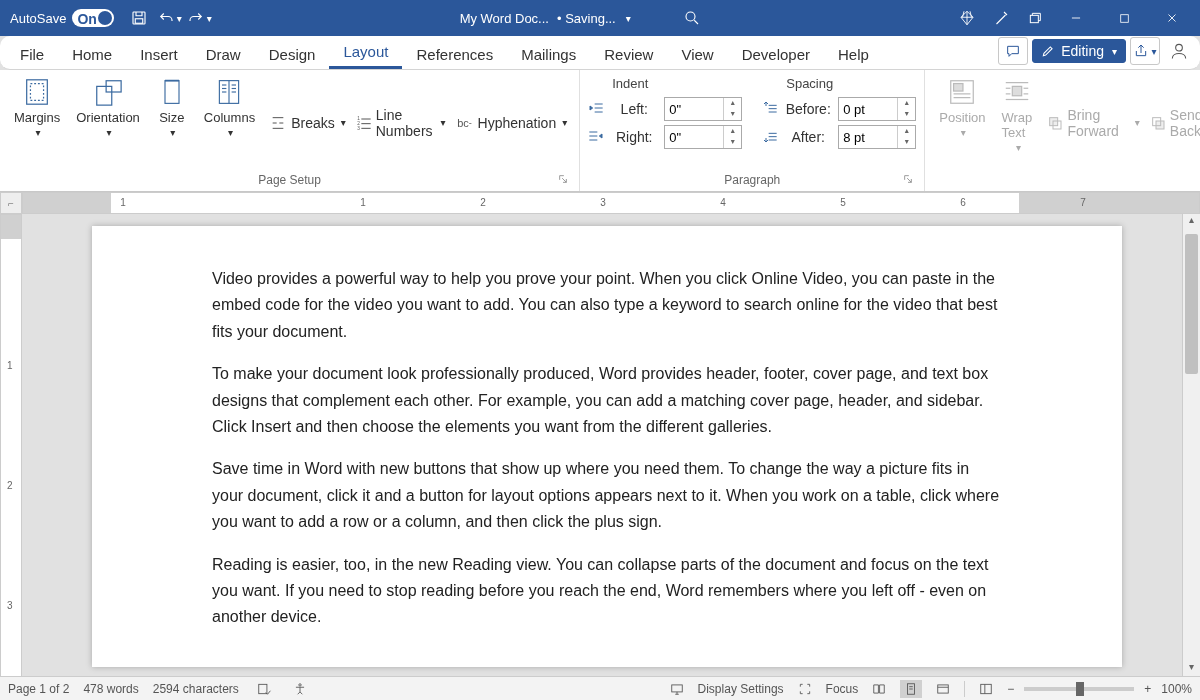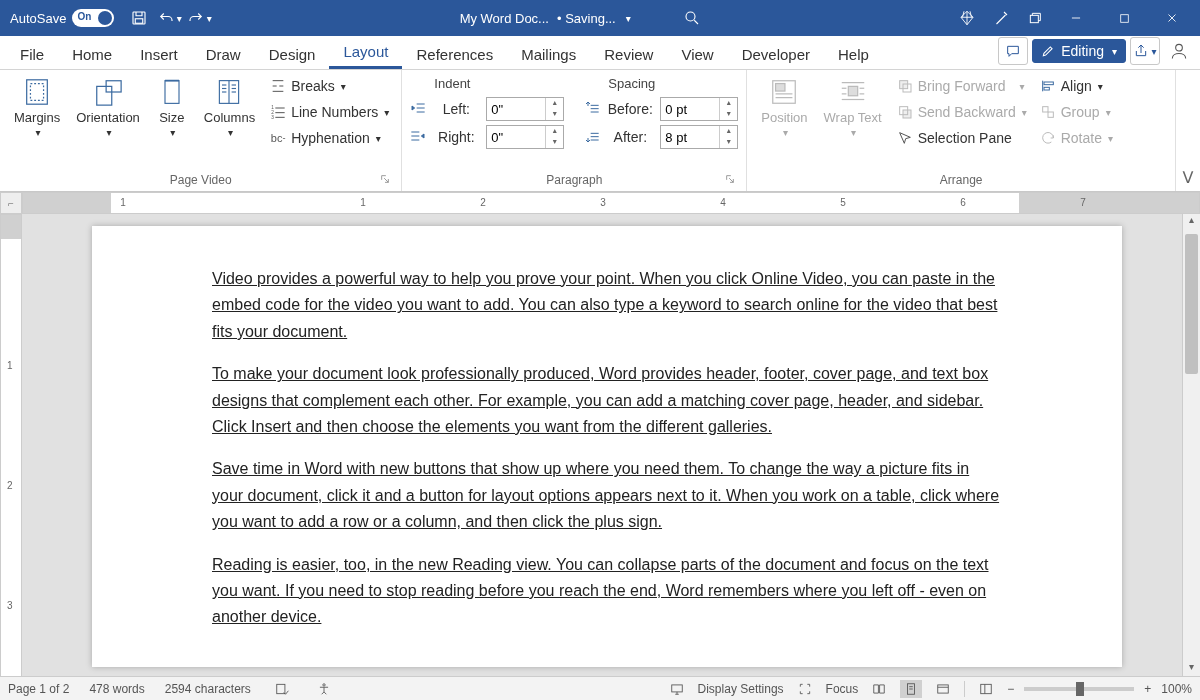--- a/index.html
+++ b/index.html
@@ -1,68 +1,68 @@
 <!DOCTYPE html>
 <html><head>
 <meta charset="utf-8">
 <style>
 *{box-sizing:border-box;margin:0;padding:0;font-family:"Segoe UI",Arial,sans-serif;}
 body{background:#e1e1e1;width:1200px;height:700px;overflow:hidden;position:relative;}
 .titlebar{background:#2b579a;height:36px;display:flex;align-items:center;color:#fff;font-size:13px;}
 .autosave-wrap{display:flex;align-items:center;gap:6px;padding:0 10px;}
 .toggle{width:42px;height:18px;background:#fff;border-radius:9px;position:relative;}
-.toggle span{font-size:10px;color:#2b579a;position:absolute;left:5px;top:2px;font-weight:600;}
+.toggle span{font-size:14px;color:#2b579a;position:absolute;left:5px;top:2px;font-weight:600;}
 .toggle .knob{width:14px;height:14px;background:#2b579a;border-radius:50%;position:absolute;right:2px;top:2px;}
 .tb-icon{width:30px;height:30px;display:flex;align-items:center;justify-content:center;cursor:pointer;}
 .tb-icon svg{stroke:#fff;fill:none;}
 .tb-center{flex:1;display:flex;align-items:center;justify-content:center;gap:8px;}
 .tb-right{display:flex;align-items:center;gap:4px;padding-right:6px;}
 .winbtn{width:44px;height:36px;display:flex;align-items:center;justify-content:center;cursor:pointer;}
-.tabs{background:#fff;height:34px;display:flex;align-items:flex-end;padding:0 6px;border-bottom:1px solid #d4d4d4;}
+.tabs{background:#fff;height:34px;display:flex;align-items:flex-end;padding:0 6px;border-bottom:1px solid #d4d4d4;border-radius:10px;}
 .tab{padding:6px 14px;font-size:15px;color:#333;cursor:pointer;}
 .tab.active{color:#2b579a;border-bottom:3px solid #2b579a;font-weight:400;}
 .tabs-right{margin-left:auto;display:flex;align-items:center;gap:4px;padding-bottom:4px;margin-top:36px;}
 .rib-btn{border:1px solid #c8c8c8;padding:3px 8px;font-size:14px;color:#2b579a;display:flex;align-items:center;gap:6px;cursor:pointer;border-radius:3px;}
 .rib-btn.primary{background:#2b579a;color:#fff;border-color:#2b579a;}
 .rib-sq{width:30px;height:28px;border:1px solid #c8c8c8;display:flex;align-items:center;justify-content:center;cursor:pointer;border-radius:3px;}
 .ribbon{background:#fff;height:122px;display:flex;border-bottom:1px solid #c8c8c8;}
 .group{border-right:1px solid #e0e0e0;padding:4px 8px 2px;display:flex;flex-direction:column;}
 .group-body{flex:1;display:flex;gap:4px;}
 .group-label{text-align:center;font-size:12px;color:#666;padding:2px;position:relative;}
 .group-label .launcher{position:absolute;right:2px;top:2px;width:12px;height:12px;cursor:pointer;}
 .big-btn{display:flex;flex-direction:column;align-items:center;justify-content:flex-start;padding:2px 6px;cursor:pointer;font-size:13px;color:#333;gap:2px;}
 .big-btn .ico{width:32px;height:32px;display:flex;align-items:center;justify-content:center;}
 .small-row{display:flex;align-items:center;gap:4px;font-size:14px;color:#333;padding:3px 4px;cursor:pointer;}
 .small-row .ico{width:18px;height:18px;display:flex;align-items:center;justify-content:center;}
-.vcol{display:flex;flex-direction:column;justify-content:flex-start;gap:2px;}
+.vcol{display:flex;flex-direction:row;justify-content:flex-start;gap:2px;}
 .para-grid{display:flex;gap:20px;}
 .para-col{display:flex;flex-direction:column;}
 .para-head{font-size:13px;color:#444;padding:2px 0 4px 24px;}
 .spin{display:flex;align-items:center;gap:6px;font-size:14px;color:#333;padding:2px 0;}
 .spin .lbl{width:48px;text-align:center;}
 .spin-box{border:1px solid #aaa;width:78px;height:24px;display:flex;align-items:center;}
 .spin-box input{border:none;width:58px;padding:0 4px;font-size:13px;outline:none;}
 .spin-arrows{display:flex;flex-direction:column;width:18px;border-left:1px solid #ccc;}
 .spin-arrows div{height:11px;font-size:8px;text-align:center;line-height:9px;cursor:pointer;color:#666;}
 .disabled{color:#aaa;}
 .disabled svg{stroke:#bbb;}
 .ruler-area{background:#e1e1e1;height:22px;display:flex;}
 .ruler-corner{width:22px;height:22px;background:#eee;border:1px solid #ccc;display:flex;align-items:center;justify-content:center;font-size:10px;color:#888;}
 .ruler-h{flex:1;position:relative;background:#fff;border:1px solid #ccc;margin-left:0;}
 .ruler-h .shade{position:absolute;top:0;bottom:0;background:#d0d0d0;}
 .doc-area{display:flex;height:465px;}
 .ruler-v{width:22px;background:#fff;border:1px solid #ccc;position:relative;}
 .ruler-v .shade{position:absolute;left:0;right:0;background:#d0d0d0;}
 .page-wrap{flex:1;background:#e1e1e1;overflow:hidden;position:relative;padding:12px 60px 0 70px;}
 .page{background:#fff;box-shadow:0 0 6px rgba(0,0,0,0.25);padding:40px 120px 20px 120px;font-size:16px;line-height:1.65;color:#222;}
-.page p{margin-bottom:16px;text-decoration:underline;}
+.page p{margin-bottom:16px;}
 .scrollbar{width:18px;background:#f0f0f0;border-left:1px solid #ccc;position:relative;}
 .scrollbar .thumb{position:absolute;left:2px;right:2px;top:20px;height:140px;background:#c0c0c0;border-radius:2px;}
 .scrollbar .arr{position:absolute;left:0;right:0;height:18px;text-align:center;font-size:10px;color:#666;cursor:pointer;}
-.statusbar{position:absolute;left:0;right:0;bottom:0;height:24px;background:#f3f3f3;border-top:1px solid #ccc;display:flex;align-items:center;font-size:12px;color:#555;padding:0 8px;gap:20px;}
+.statusbar{position:absolute;left:0;right:0;bottom:0;height:24px;background:#f3f3f3;border-top:1px solid #ccc;display:flex;align-items:center;font-size:12px;color:#555;padding:0 8px;gap:14px;}
 .statusbar .right{margin-left:auto;display:flex;align-items:center;gap:10px;}
 .view-btn{width:22px;height:18px;display:flex;align-items:center;justify-content:center;cursor:pointer;}
 .zoom-slider{width:110px;height:4px;background:#ccc;position:relative;}
 .zoom-slider .zthumb{width:8px;height:14px;background:#666;position:absolute;top:-5px;left:52px;}
 .chev{font-size:10px;padding-left:2px;}
 .numlabel{position:absolute;top:4px;font-size:10px;color:#666;transform:translateX(-50%);}
 .vnum{position:absolute;left:6px;font-size:10px;color:#666;transform:translateY(-50%);}
 </style>
 </head>
 <body>
@@ -261,21 +261,21 @@
             <span>Line Numbers</span>
             <span class="chev">▾</span>
           </div>
         <div class="small-row">
             <div class="ico" style="font-size:11px;color:#555">bc<sup>-</sup></div>
             <span>Hyphenation</span>
             <span class="chev">▾</span>
           </div>
       </div>
     </div>
-    <div class="group-label"><span>Page Video</span><div class="launcher"><svg width="10" height="10" viewBox="0 0 12 12" stroke="#888" fill="none">
+    <div class="group-label"><span>Page Setup</span><div class="launcher"><svg width="10" height="10" viewBox="0 0 12 12" stroke="#888" fill="none">
             <path d="M2 2h5M2 2v5M5 5l5 5M10 6v4H6"></path>
           </svg></div></div>
   </div>
 
   <div class="group">
     <div class="group-body para-grid">
       <div class="para-col">
         <div class="para-head">Indent</div>
         <div class="spin">
             <div class="ico"><svg width="16" height="16" viewBox="0 0 24 24" stroke="#3b6aa0" fill="none" stroke-width="1.5">

